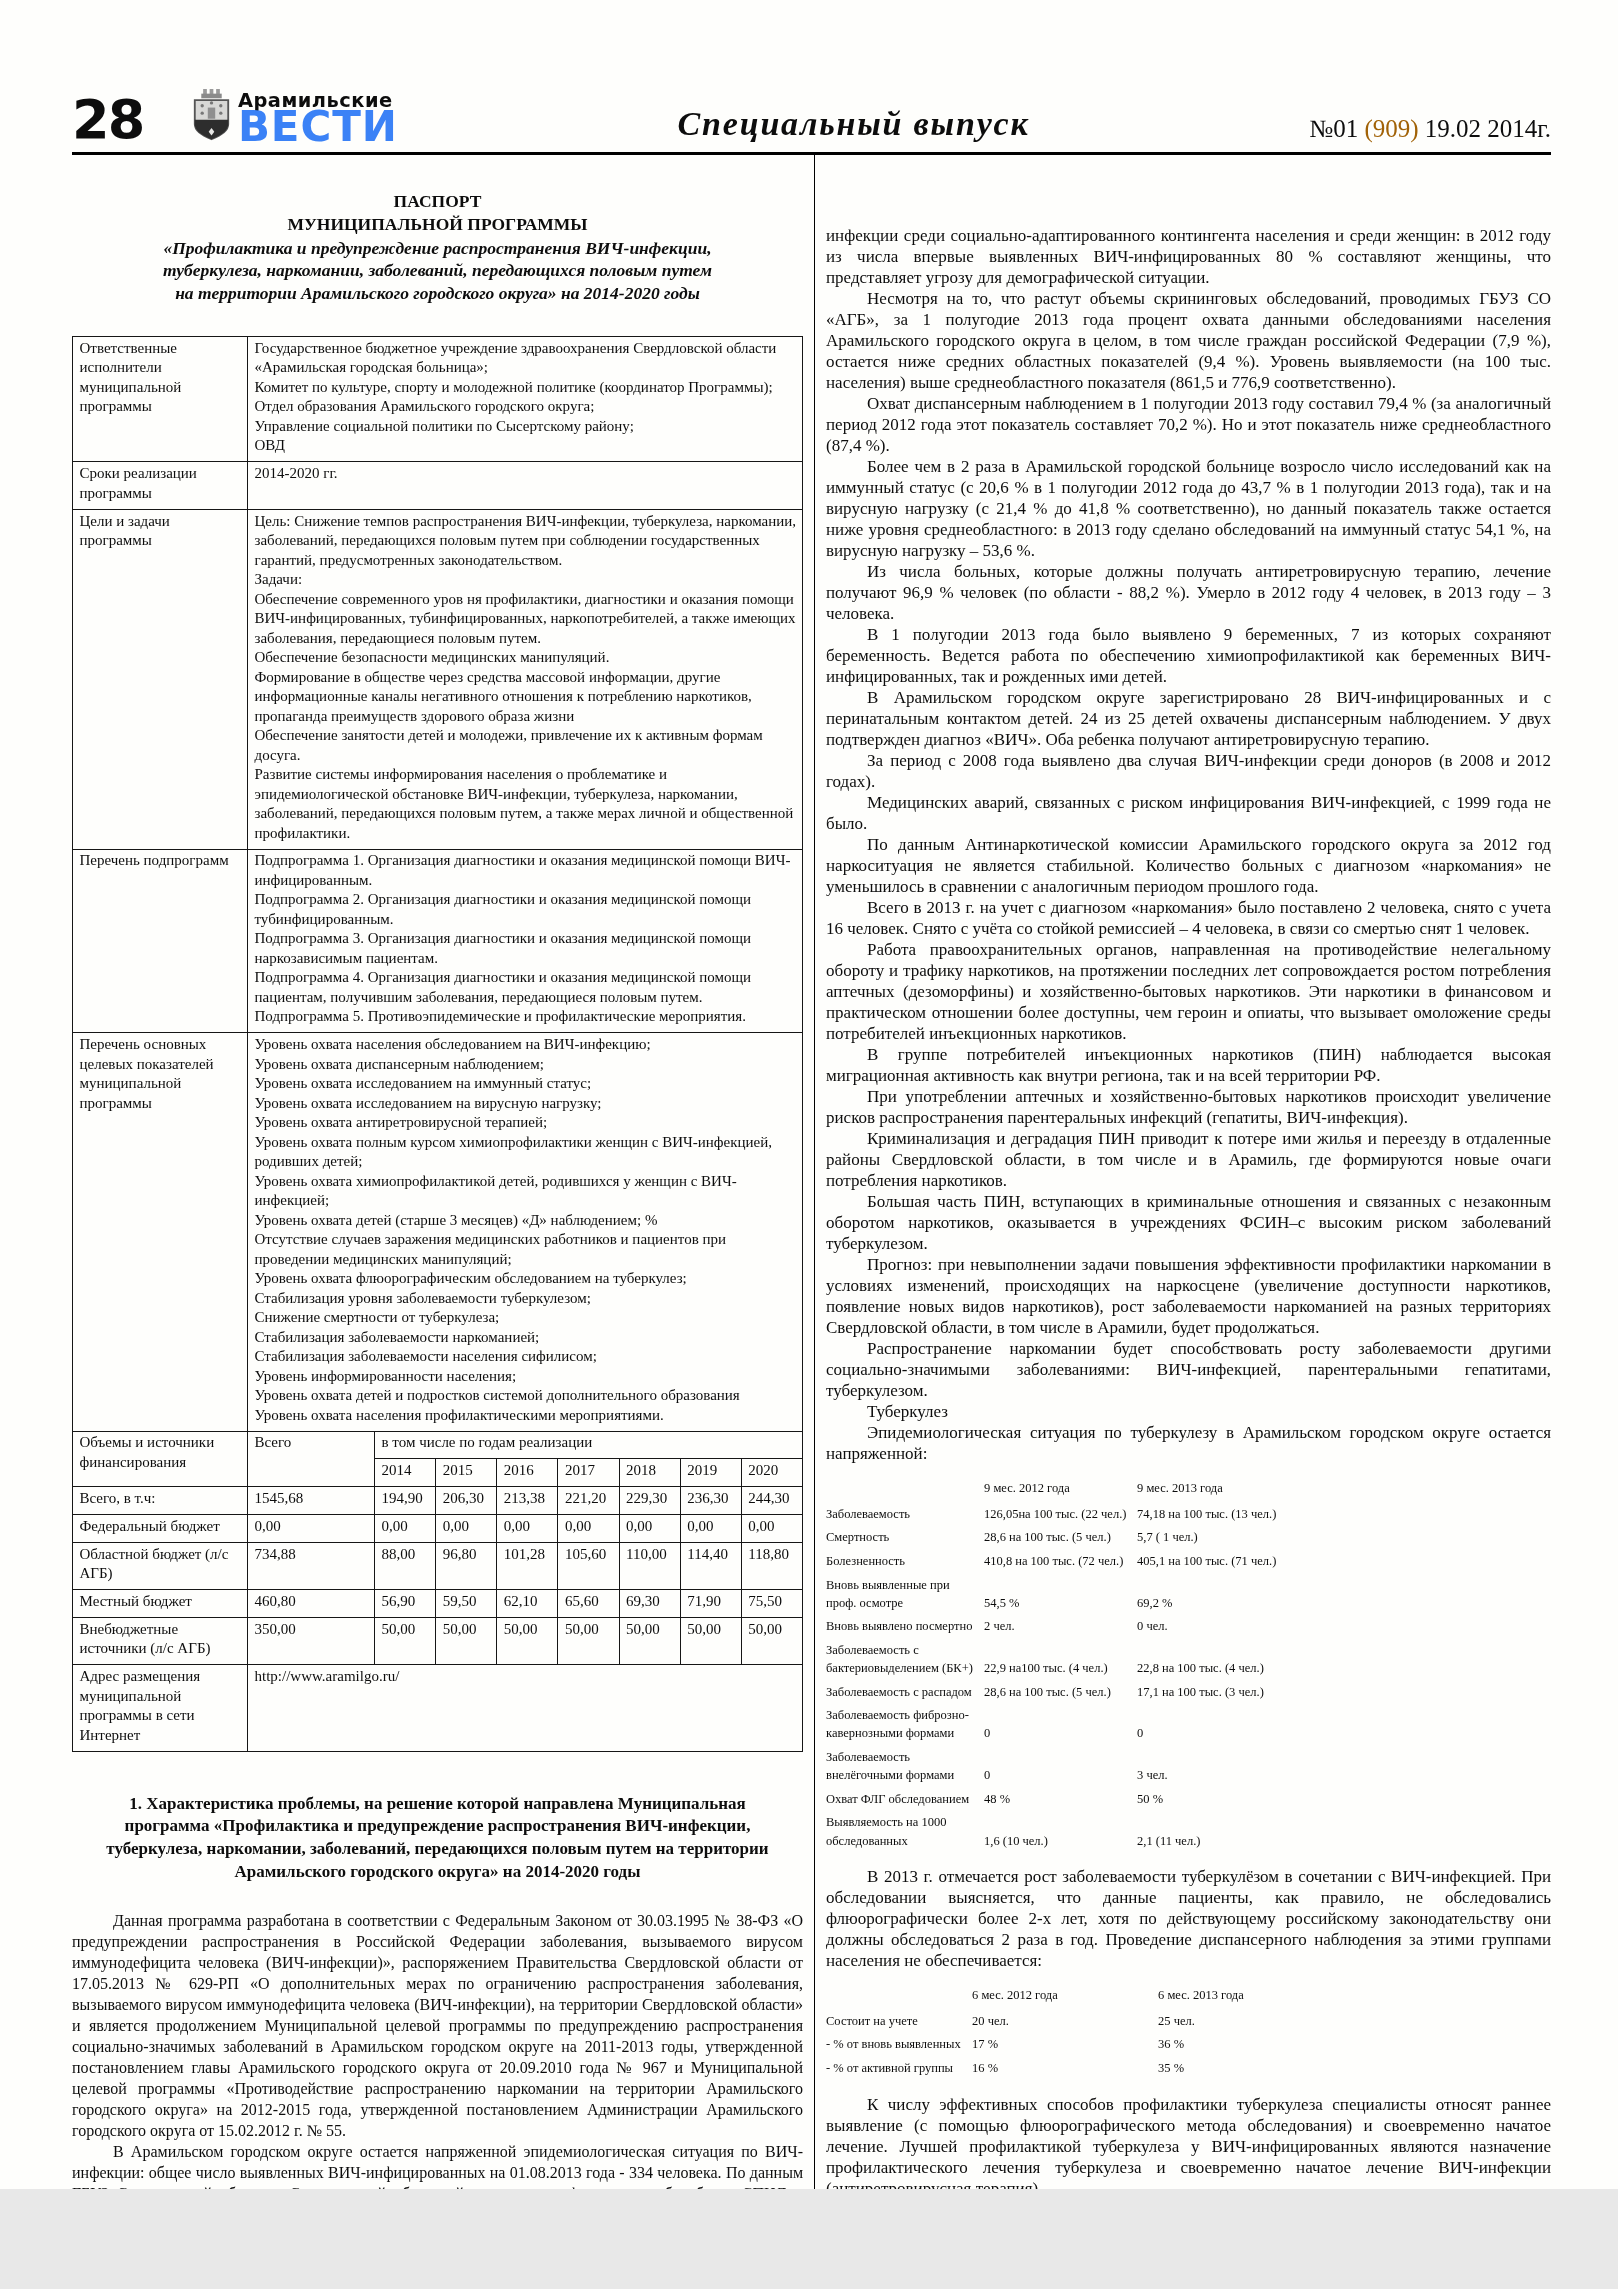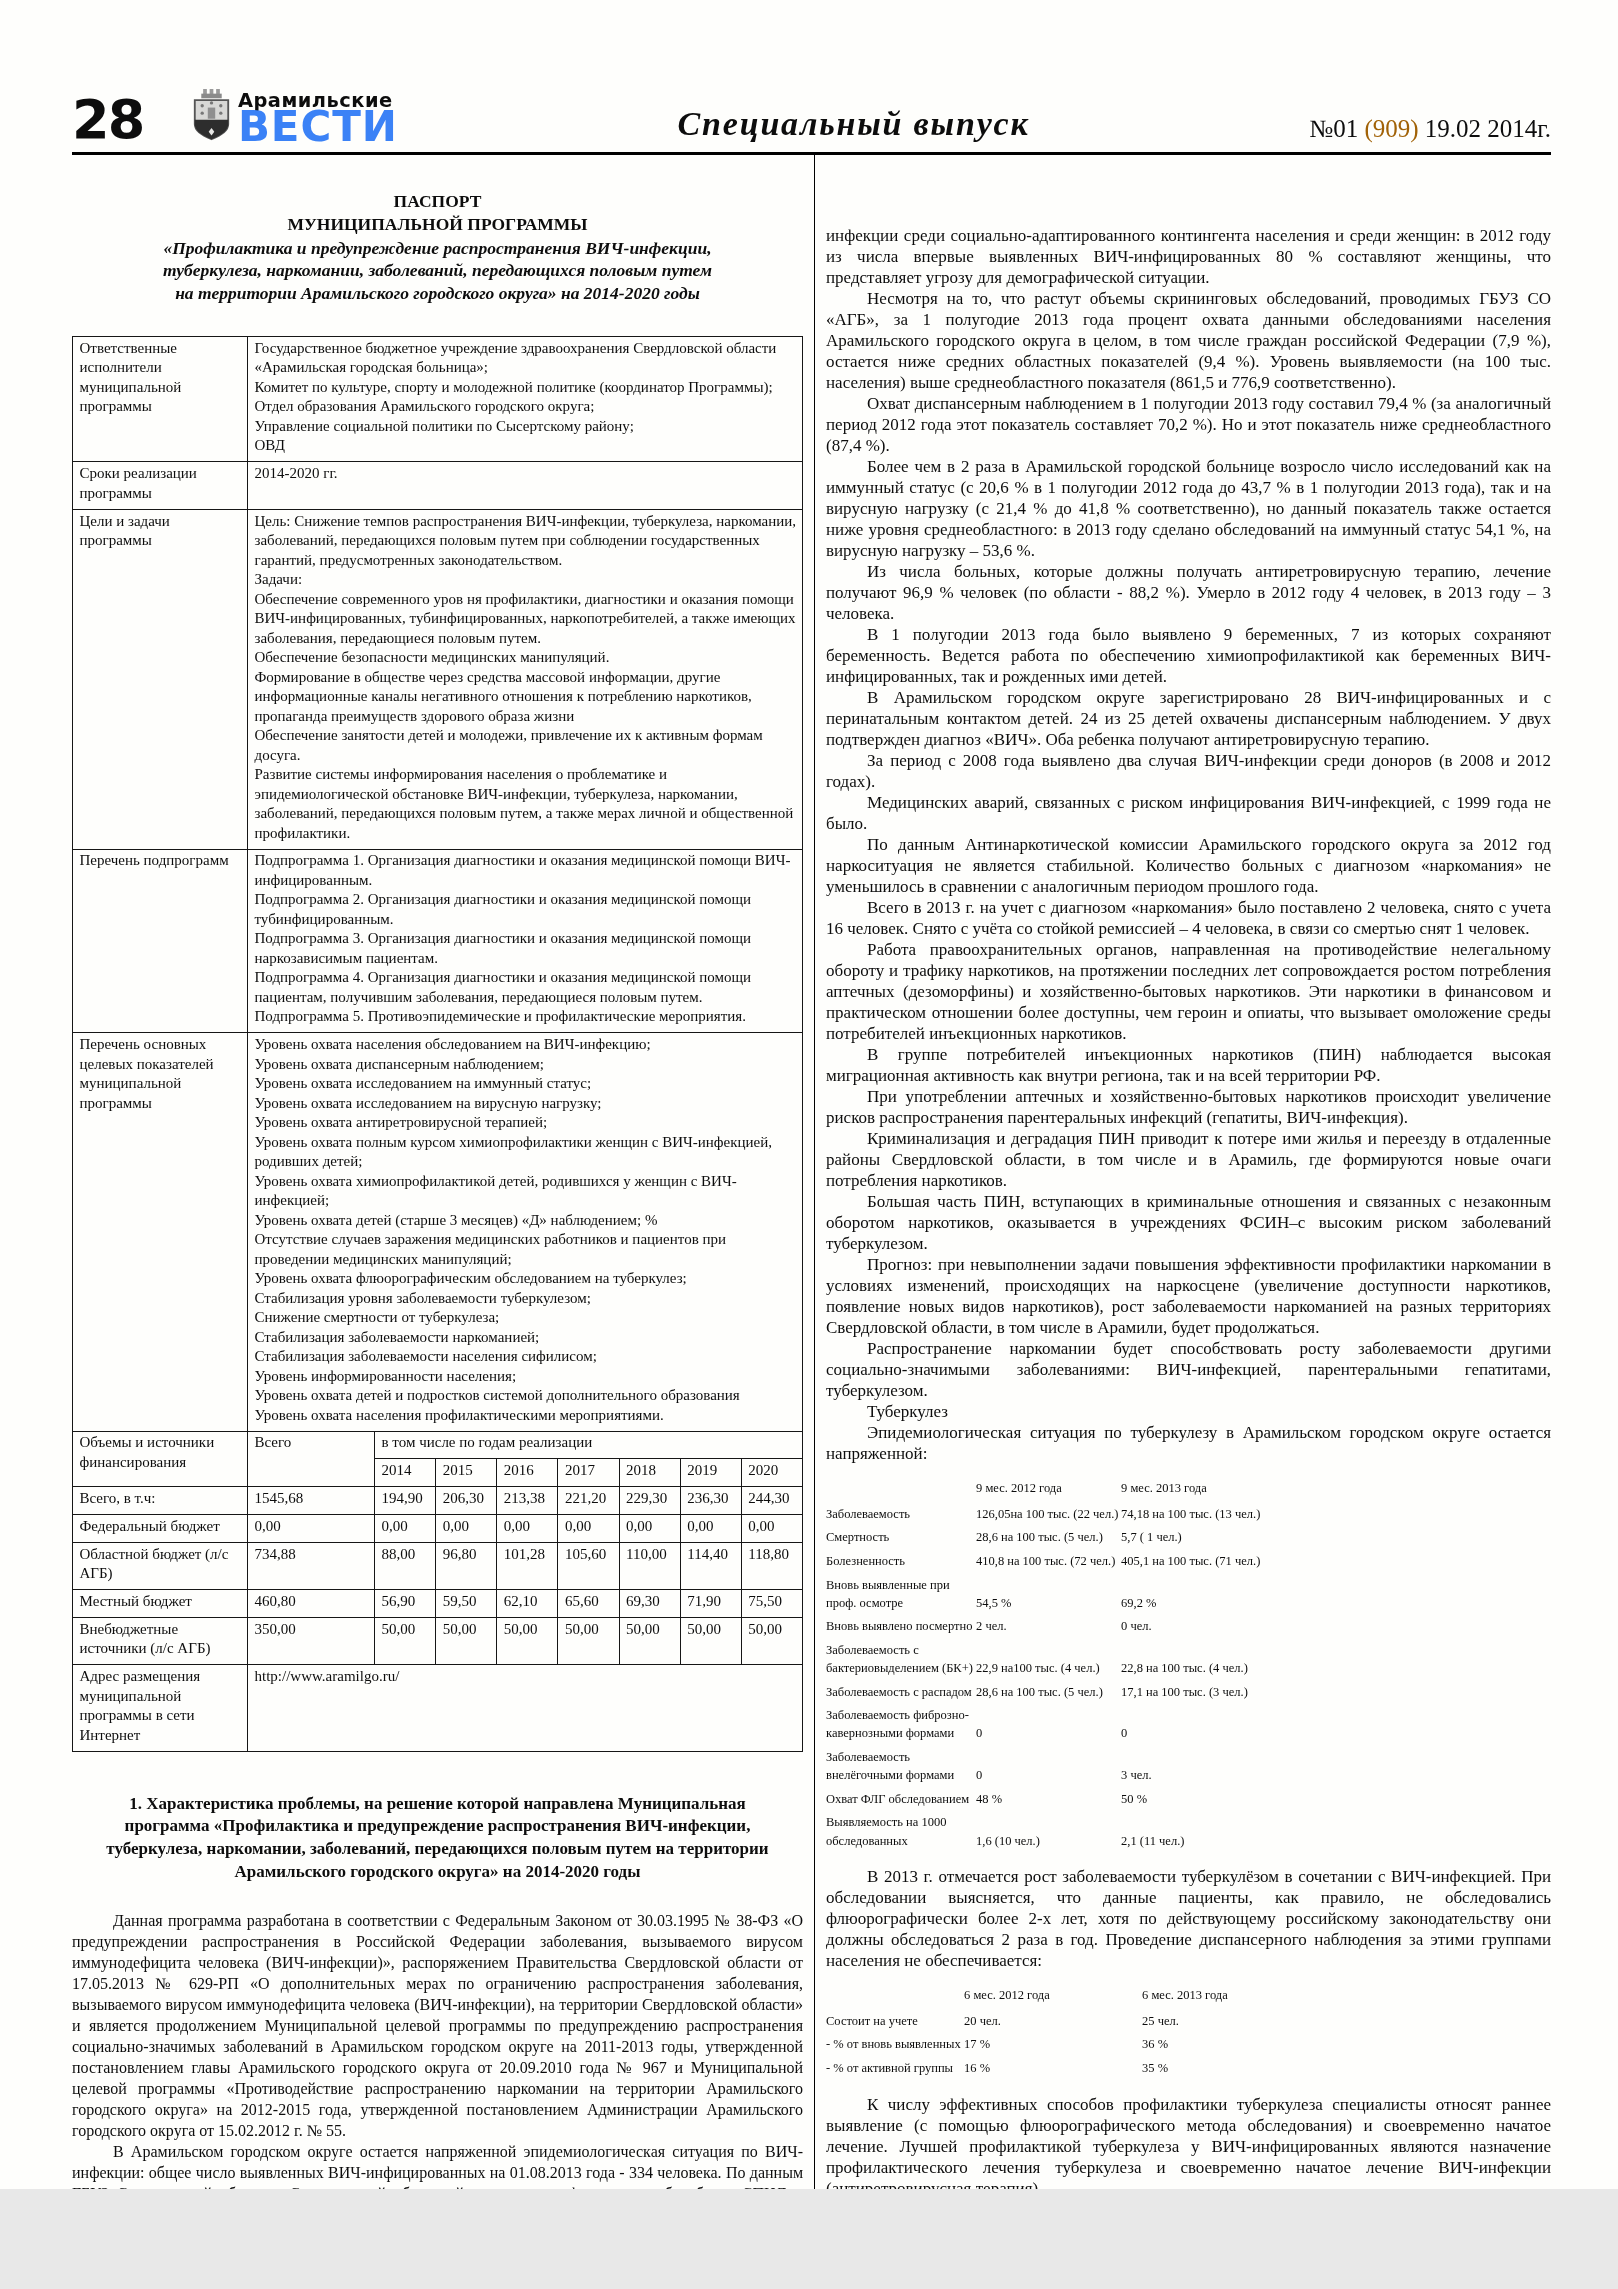--- a/index.html
+++ b/index.html
@@ -55,21 +55,21 @@
   }
   .body-left { margin-top:26px; }
   .body-left p, .col-right p {
     margin:0; text-align:justify; text-indent:41px;
   }
   .body-left p { font-size:16px; line-height:21px; }
   .col-right p { font-size:17px; line-height:21px; }
   .col-right p.noindent { text-indent:0; }
   
   .stat-table { margin:14.8px 0 16.6px 0; font-size:12.5px; line-height:1.45; }
-  .st-row { display:grid; align-items:end; margin-bottom:5.5px; }
+  .st-row { display:grid; align-items:end; margin-bottom:5.5px;gap:8px; }
   .t1 .st-row { grid-template-columns:150px 145px 1fr; }
   .t2 .st-row { grid-template-columns:138px 178px 1fr; }
   .st-head { margin-bottom:7.4px; }
 </style>
 </head>
 <body>
 
 <div class="page">
 
   <div class="header">

